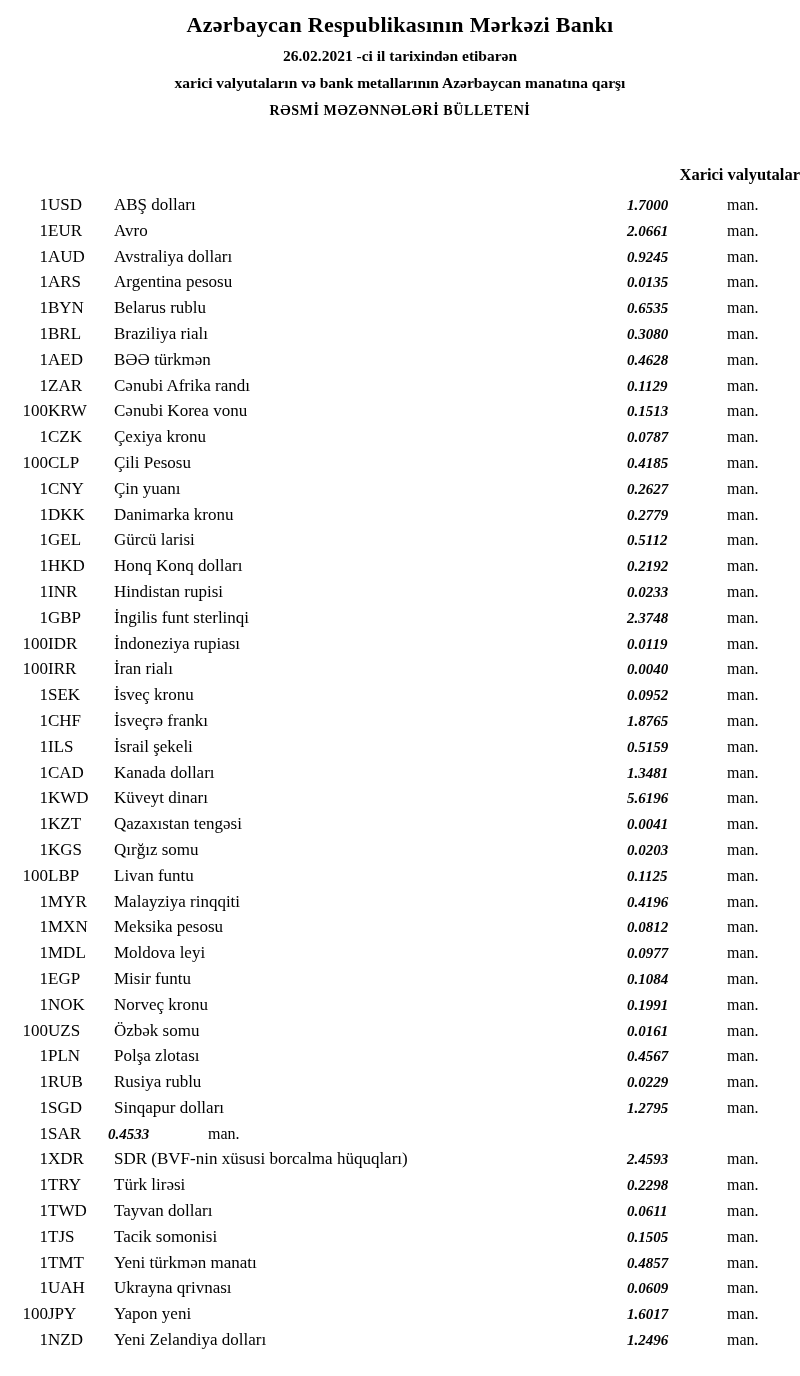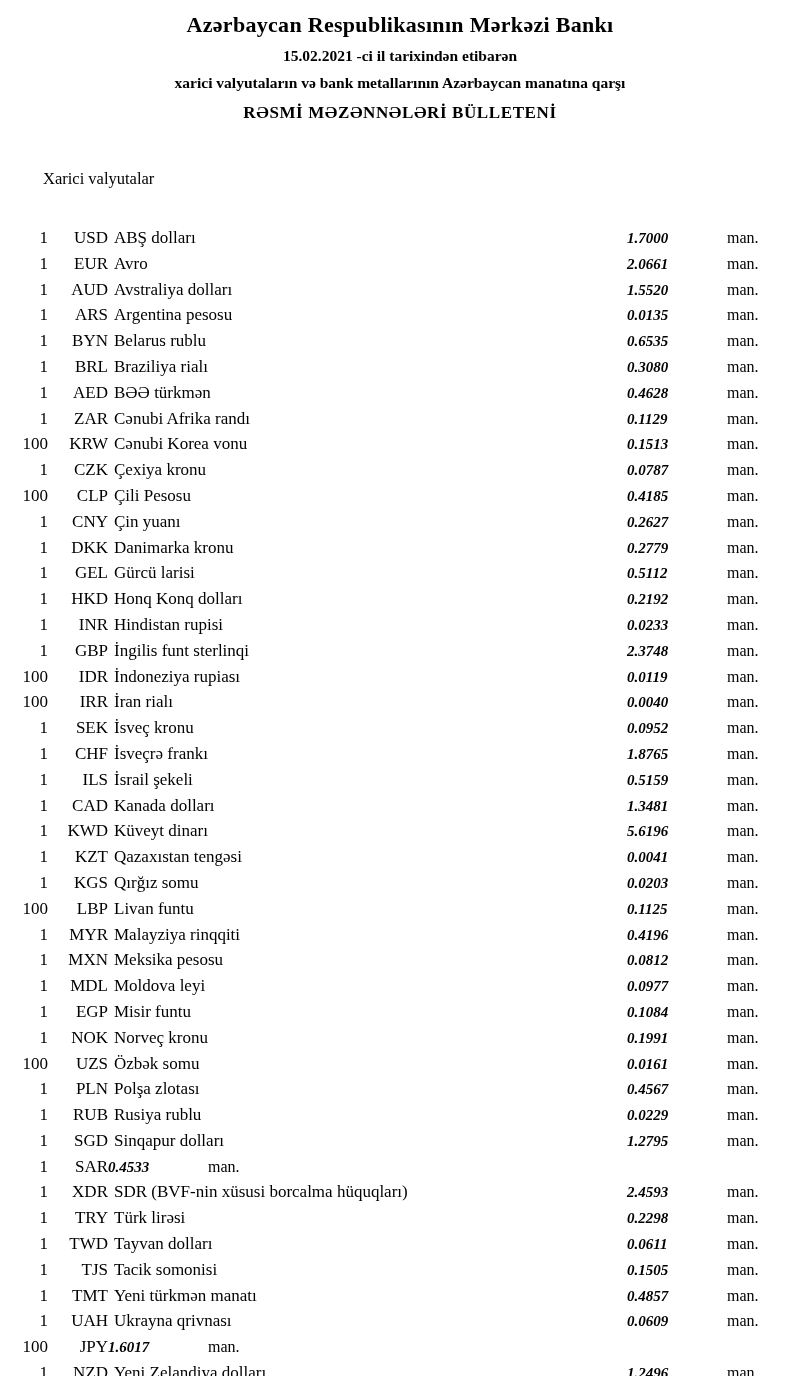--- a/index.html
+++ b/index.html
@@ -26,27 +26,27 @@
   }
   .sub-line {
     text-align: center;
     font-weight: bold;
     font-size: 15.5px;
     margin-top: 9px;
   }
   .bulletin-title {
     text-align: center;
     font-weight: bold;
-    font-size: 17px;
+    font-size: 14px;
     letter-spacing: 0.6px;
     margin-top: 11px;
   }
   .section-title {
-    text-align: left;
-    font-weight: normal;
+    text-align: right;
+    font-weight: bold;
     font-size: 16.5px;
     margin-top: 46px;
     margin-bottom: 7px;
     padding-left: 43px;
   }
   .table {
     width: 100%;
   }
   .row {
     display: flex;
@@ -55,23 +55,22 @@
     font-size: 17px;
     line-height: 25.8px;
   }
   .qty {
     width: 48px;
     text-align: right;
     flex: 0 0 auto;
   }
   .code {
     width: 60px;
-    text-align: right;
+    text-align: left;
     flex: 0 0 auto;
-    margin-top: 29px;
   }
   .cname {
     flex: 1 1 auto;
     padding-left: 6px;
     white-space: nowrap;
     overflow: hidden;
   }
   .rate {
     width: 90px;
     text-align: left;
@@ -89,21 +88,21 @@
     flex: 0 0 auto;
   }
 </style>
 </head>
 <body>
 
 <div class="page">
 
   <header>
     <h1 class="bank-title">Azərbaycan Respublikasının Mərkəzi Bankı</h1>
-    <div class="sub-line">15.02.2021 -ci il tarixindən etibarən</div>
+    <div class="sub-line">26.02.2021 -ci il tarixindən etibarən</div>
     <div class="sub-line">xarici valyutaların və bank metallarının Azərbaycan manatına qarşı</div>
     <div class="bulletin-title">RƏSMİ MƏZƏNNƏLƏRİ BÜLLETENİ</div>
   </header>
 
   <div class="section-title">Xarici valyutalar</div>
 
   <div class="table">
     <div class="row">
       <span class="qty">1</span>
       <span class="code">USD</span>
@@ -117,21 +116,21 @@
       <span class="code">EUR</span>
       <span class="cname">Avro</span>
       <span class="rate">2.0661</span>
       <span class="unit">man.</span>
     </div>
 
     <div class="row">
       <span class="qty">1</span>
       <span class="code">AUD</span>
       <span class="cname">Avstraliya dolları</span>
-      <span class="rate">1.5520</span>
+      <span class="rate">0.9245</span>
       <span class="unit">man.</span>
     </div>
 
     <div class="row">
       <span class="qty">1</span>
       <span class="code">ARS</span>
       <span class="cname">Argentina pesosu</span>
       <span class="rate">0.0135</span>
       <span class="unit">man.</span>
     </div>
@@ -443,20 +442,21 @@
       <span class="qty">1</span>
       <span class="code">UAH</span>
       <span class="cname">Ukrayna qrivnası</span>
       <span class="rate">0.0609</span>
       <span class="unit">man.</span>
     </div>
 
     <div class="row">
       <span class="qty">100</span>
       <span class="code">JPY</span>
+      <span class="cname">Yapon yeni</span>
       <span class="rate">1.6017</span>
       <span class="unit">man.</span>
     </div>
 
     <div class="row">
       <span class="qty">1</span>
       <span class="code">NZD</span>
       <span class="cname">Yeni Zelandiya dolları</span>
       <span class="rate">1.2496</span>
       <span class="unit">man.</span>

